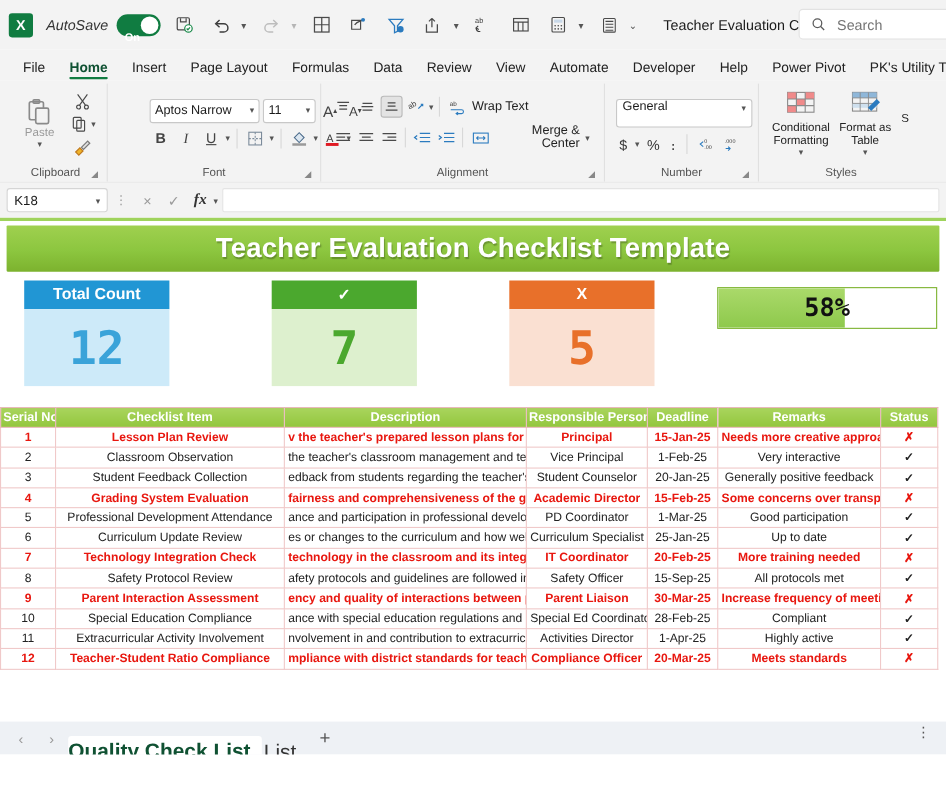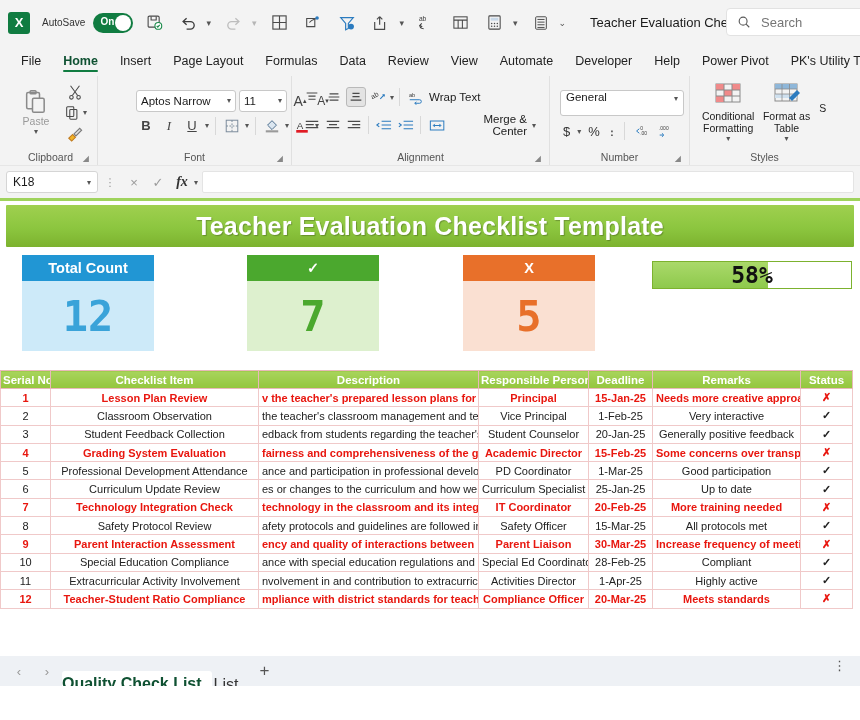--- a/index.html
+++ b/index.html
@@ -14,31 +14,31 @@
   
   .titlebar{
     height:45px; background:#f3f3f3; display:flex; align-items:center;
     padding:0 8px; gap:8px; position:relative;
   }
   .xl-logo{
     width:22px;height:22px;border-radius:3px;background:#107c41;
     display:flex;align-items:center;justify-content:center;
     color:#fff;font-size:13px;font-weight:bold;flex:none;
   }
-  .autosave-label{ font-size:10px; color:#333; margin-left:4px; white-space:nowrap;}
+  .autosave-label{ font-size:13px; color:#333; margin-left:4px; white-space:nowrap;font-style:italic;}
   .toggle{
     width:40px;height:20px;border-radius:10px;background:#107c41;
     position:relative;flex:none;cursor:pointer;
   }
   .toggle .knob{
     position:absolute;top:2px;right:2px;width:16px;height:16px;
     border-radius:50%;background:#fff;
   }
   .toggle .ontext{
-    position:absolute;left:7px;top:3px;font-size:10px;color:#fff;font-weight:600;
+    position:absolute;left:7px;top:16px;font-size:10px;color:#fff;font-weight:600;
   }
   .tb-icon{
     width:26px;height:26px;display:flex;align-items:center;justify-content:center;
     flex:none;cursor:pointer;color:#444;
   }
   .tb-icon svg{ display:block; }
   .caret{ font-size:9px;color:#555;margin-left:-3px;margin-right:2px;cursor:pointer; }
   .caret.dim{ color:#b5b5b5; }
   .doc-title{ font-size:13px;color:#1a1a1a;margin-left:14px;white-space:nowrap; }
   .saved-wrap{ display:flex;align-items:center;gap:4px;font-size:12.5px;color:#333;margin-left:8px;}
@@ -161,21 +161,21 @@
   .card.green .hdr{ background:#4ba82e; }
   .card.green .val{ background:#ddf0ce; color:#4ba82e; }
   .card.orange .hdr{ background:#e8702a; }
   .card.orange .val{ background:#fae0d2; color:#e8702a; }
 
   .gauge{ position:absolute; left:652px; top:6px; width:200px; }
   .gauge .t{
     text-align:center;font-size:17px;font-weight:bold;color:#4b8b2a;margin-bottom:4px;
   }
   .gauge .bar{
-    height:28px;border:1px solid #7cb22e;background:#fff;position:relative;overflow:hidden;
+    height:38px;border:1px solid #7cb22e;background:#fff;position:relative;overflow:hidden;
   }
   .gauge .fill{
     position:absolute;left:0;top:0;bottom:0;
     background:linear-gradient(180deg,#aad96a 0%,#8ec94c 100%);
   }
   .gauge .pct{
     position:absolute;inset:0;display:flex;align-items:center;justify-content:center;
     font-size:23px;font-weight:bold;color:#111;font-family:"DejaVu Sans Mono", monospace;
   }
 
@@ -197,21 +197,21 @@
   .c1{width:50px;} .c2{width:208px;} .c3{width:220px;}
   .c4{width:110px;} .c5{width:64px;} .c6{width:148px;} .c7{width:52px;}
 
   
   .sheettabs{
     position:absolute;left:0;bottom:0;width:860px;height:30px;background:#eef1f5;
     display:flex;align-items:center;padding:0 6px;gap:2px;
   }
   .navbtn{ width:26px;height:24px;display:flex;align-items:center;justify-content:center;color:#999;cursor:pointer;font-size:13px;}
   .stab{
-    font-size:16px;color:#333;padding:4px 10px 5px 0;cursor:pointer;white-space:nowrap;border-radius:3px 3px 0 0;margin-top:28px;
+    font-size:19px;color:#333;padding:4px 10px 5px 0;cursor:pointer;white-space:nowrap;border-radius:3px 3px 0 0;margin-top:28px;
   }
   .stab.active{ font-weight:bold;color:#0f5132;background:#fff;border-bottom:2.5px solid #107c41;}
   .addsheet{ width:28px;height:24px;display:flex;align-items:center;justify-content:center;font-size:17px;color:#555;cursor:pointer;}
   .kebab{ position:absolute;right:14px;top:6px;color:#555;font-size:13px;cursor:pointer;letter-spacing:0;line-height:8px;}
 </style>
 </head>
 <body>
 
 <div class="titlebar">
   <div class="xl-logo">X</div>
@@ -712,21 +712,21 @@
           <td>IT Coordinator</td>
           <td>20-Feb-25</td>
           <td>More training needed</td>
           <td class="status-no">✗</td>
         </tr>
         <tr>
           <td>8</td>
           <td>Safety Protocol Review</td>
           <td class="desc">afety protocols and guidelines are followed in the</td>
           <td>Safety Officer</td>
-          <td>15-Mar-25</td>
+          <td>15-Sep-25</td>
           <td>All protocols met</td>
           <td class="status-ok">✓</td>
         </tr>
         <tr class="hl">
           <td>9</td>
           <td>Parent Interaction Assessment</td>
           <td class="desc">ency and quality of interactions between parents</td>
           <td>Parent Liaison</td>
           <td>30-Mar-25</td>
           <td>Increase frequency of meetings</td>

